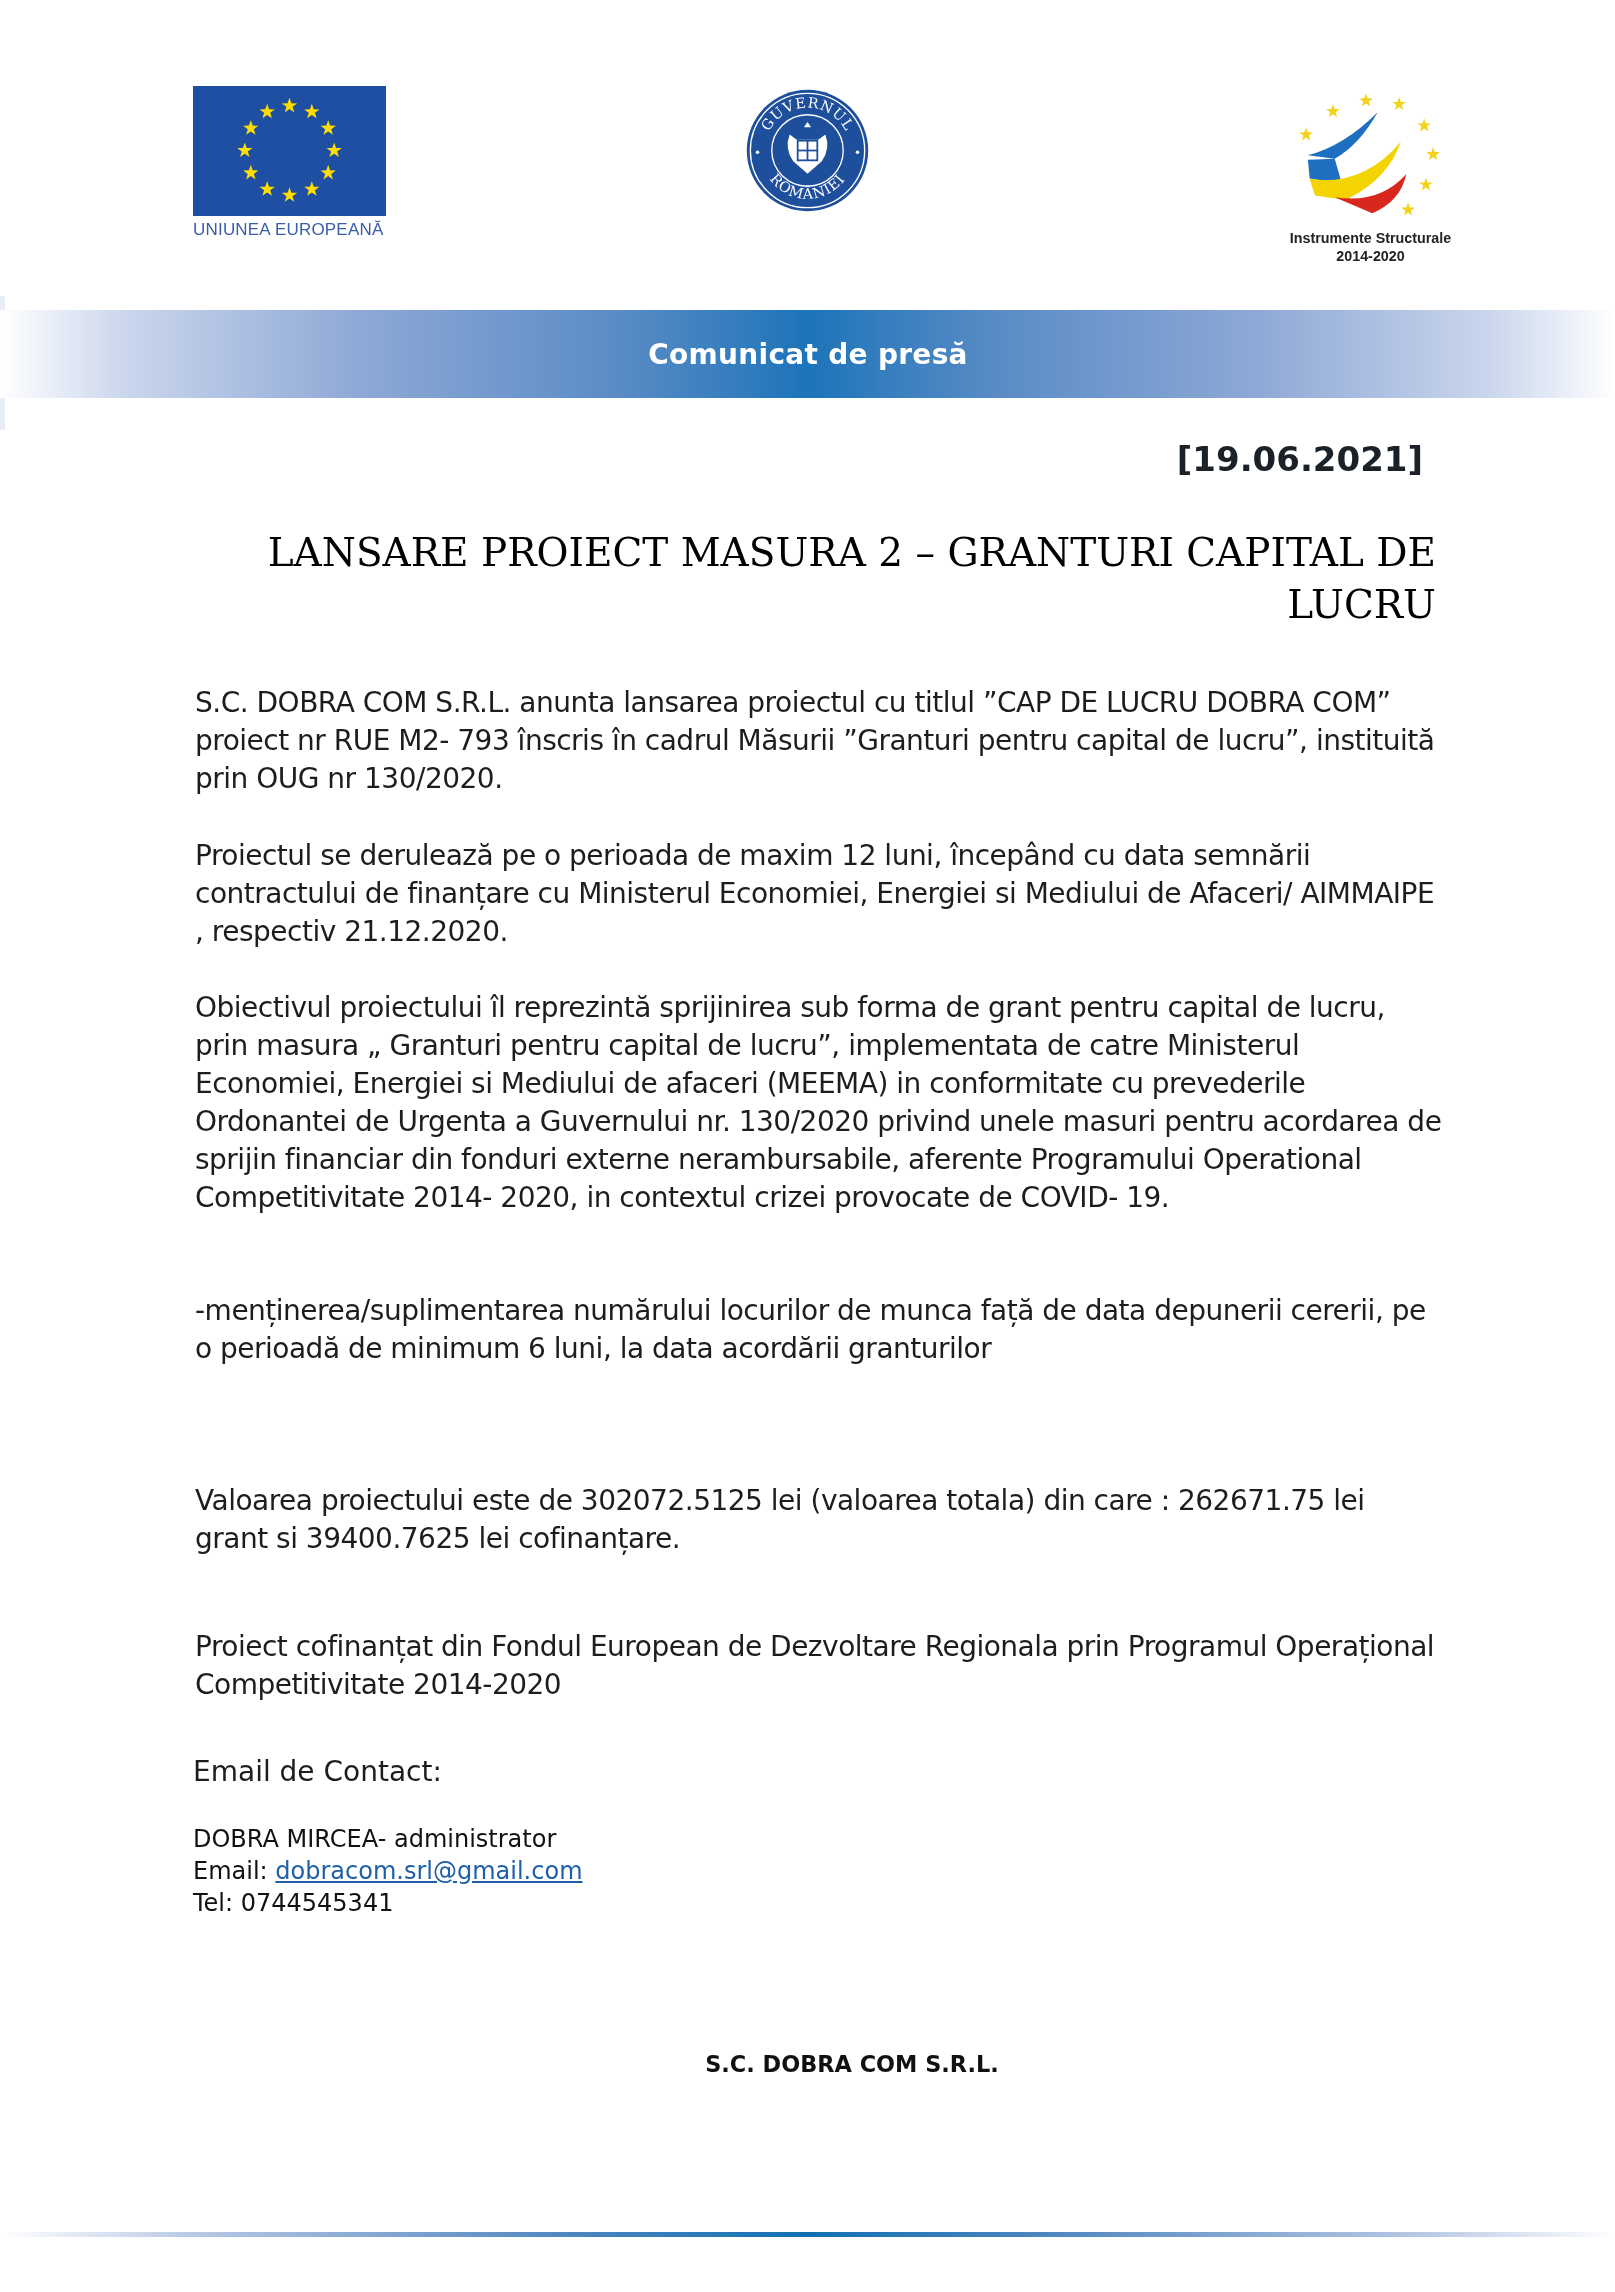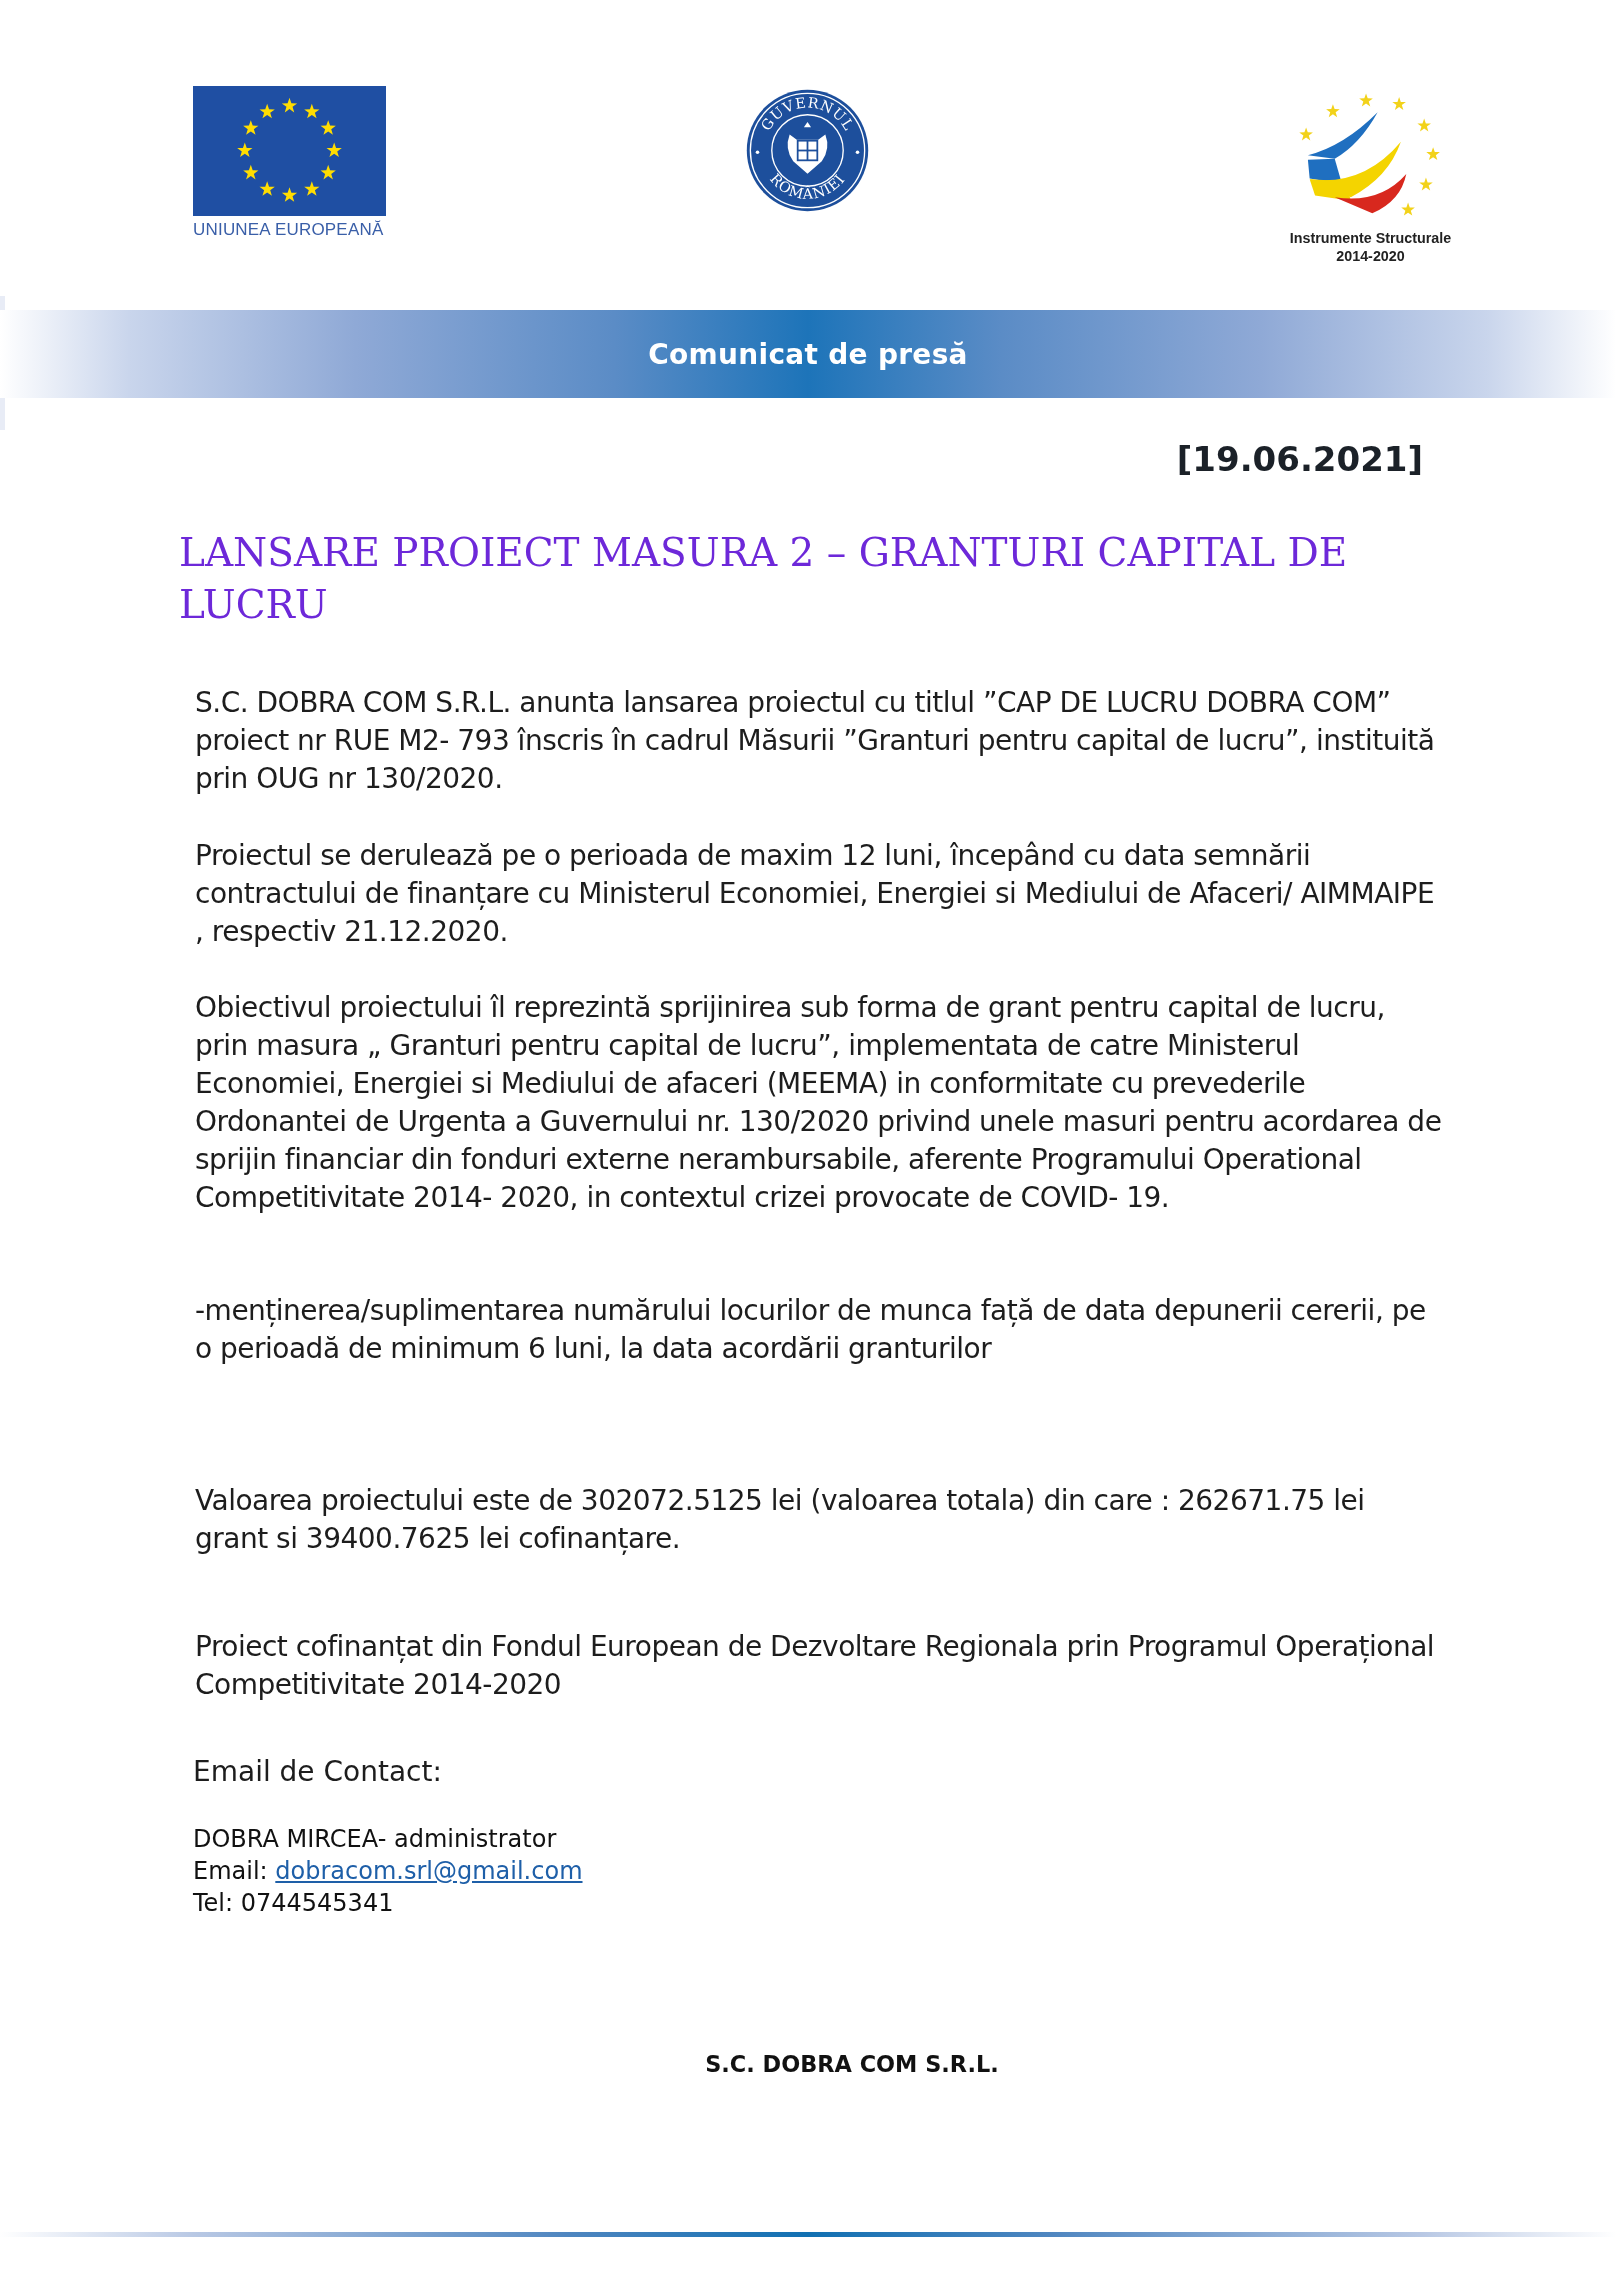--- a/index.html
+++ b/index.html
@@ -18,21 +18,21 @@
   .is-caption { position: absolute; left: 0; top: 150px; width: 233px; text-align: center; font-family: "Liberation Sans", sans-serif; font-weight: bold; font-size: 14.3px; color: #222; line-height: 18px; }
 
   .banner { position: absolute; left: 0; top: 310px; width: 1616px; height: 88px;
     background: linear-gradient(to right, rgba(255,255,255,1) 0%, #c9d5ec 8%, #8fa9d6 22%, #5b8cc6 38%, #1d74b9 50%, #5b8cc6 62%, #8fa9d6 78%, #c9d5ec 92%, rgba(255,255,255,1) 100%);
     display: flex; align-items: center; justify-content: center; }
   .banner-title { font-family: "DejaVu Sans", sans-serif; font-size: 28px; font-weight: bold; color: #ffffff; letter-spacing: 0.3px; }
   .left-edge { position: absolute; left: 0; top: 296px; width: 5.4px; height: 134px; background: #e8ecf6; }
 
   .date { position: absolute; right: 193px; top: 439px; font-family: "DejaVu Sans", sans-serif; font-weight: bold; font-size: 34px; color: #1b2128; }
 
-  .headline { position: absolute; left: 179px; top: 527px; width: 1257px; text-align: left; font-family: "DejaVu Serif", serif; font-size: 39px; line-height: 52px; color: #6d28d9; }
+  .headline { position: absolute; left: 179px; top: 527px; width: 1257px; text-align: right; font-family: "DejaVu Serif", serif; font-size: 39px; line-height: 52px; color: #000000; }
 
   .body-text { position: absolute; left: 193px; width: 1254px; font-family: "DejaVu Sans", sans-serif; font-size: 28px; line-height: 38px; color: #1d1d1d; letter-spacing: -0.5px; }
   .body-text p { margin: 2px; }
   .p1 { top: 682px; }
   .p2 { top: 835px; }
   .p3 { top: 987px; }
   .p4 { top: 1290px; }
   .p5 { top: 1480px; }
   .p6 { top: 1626px; }
 

